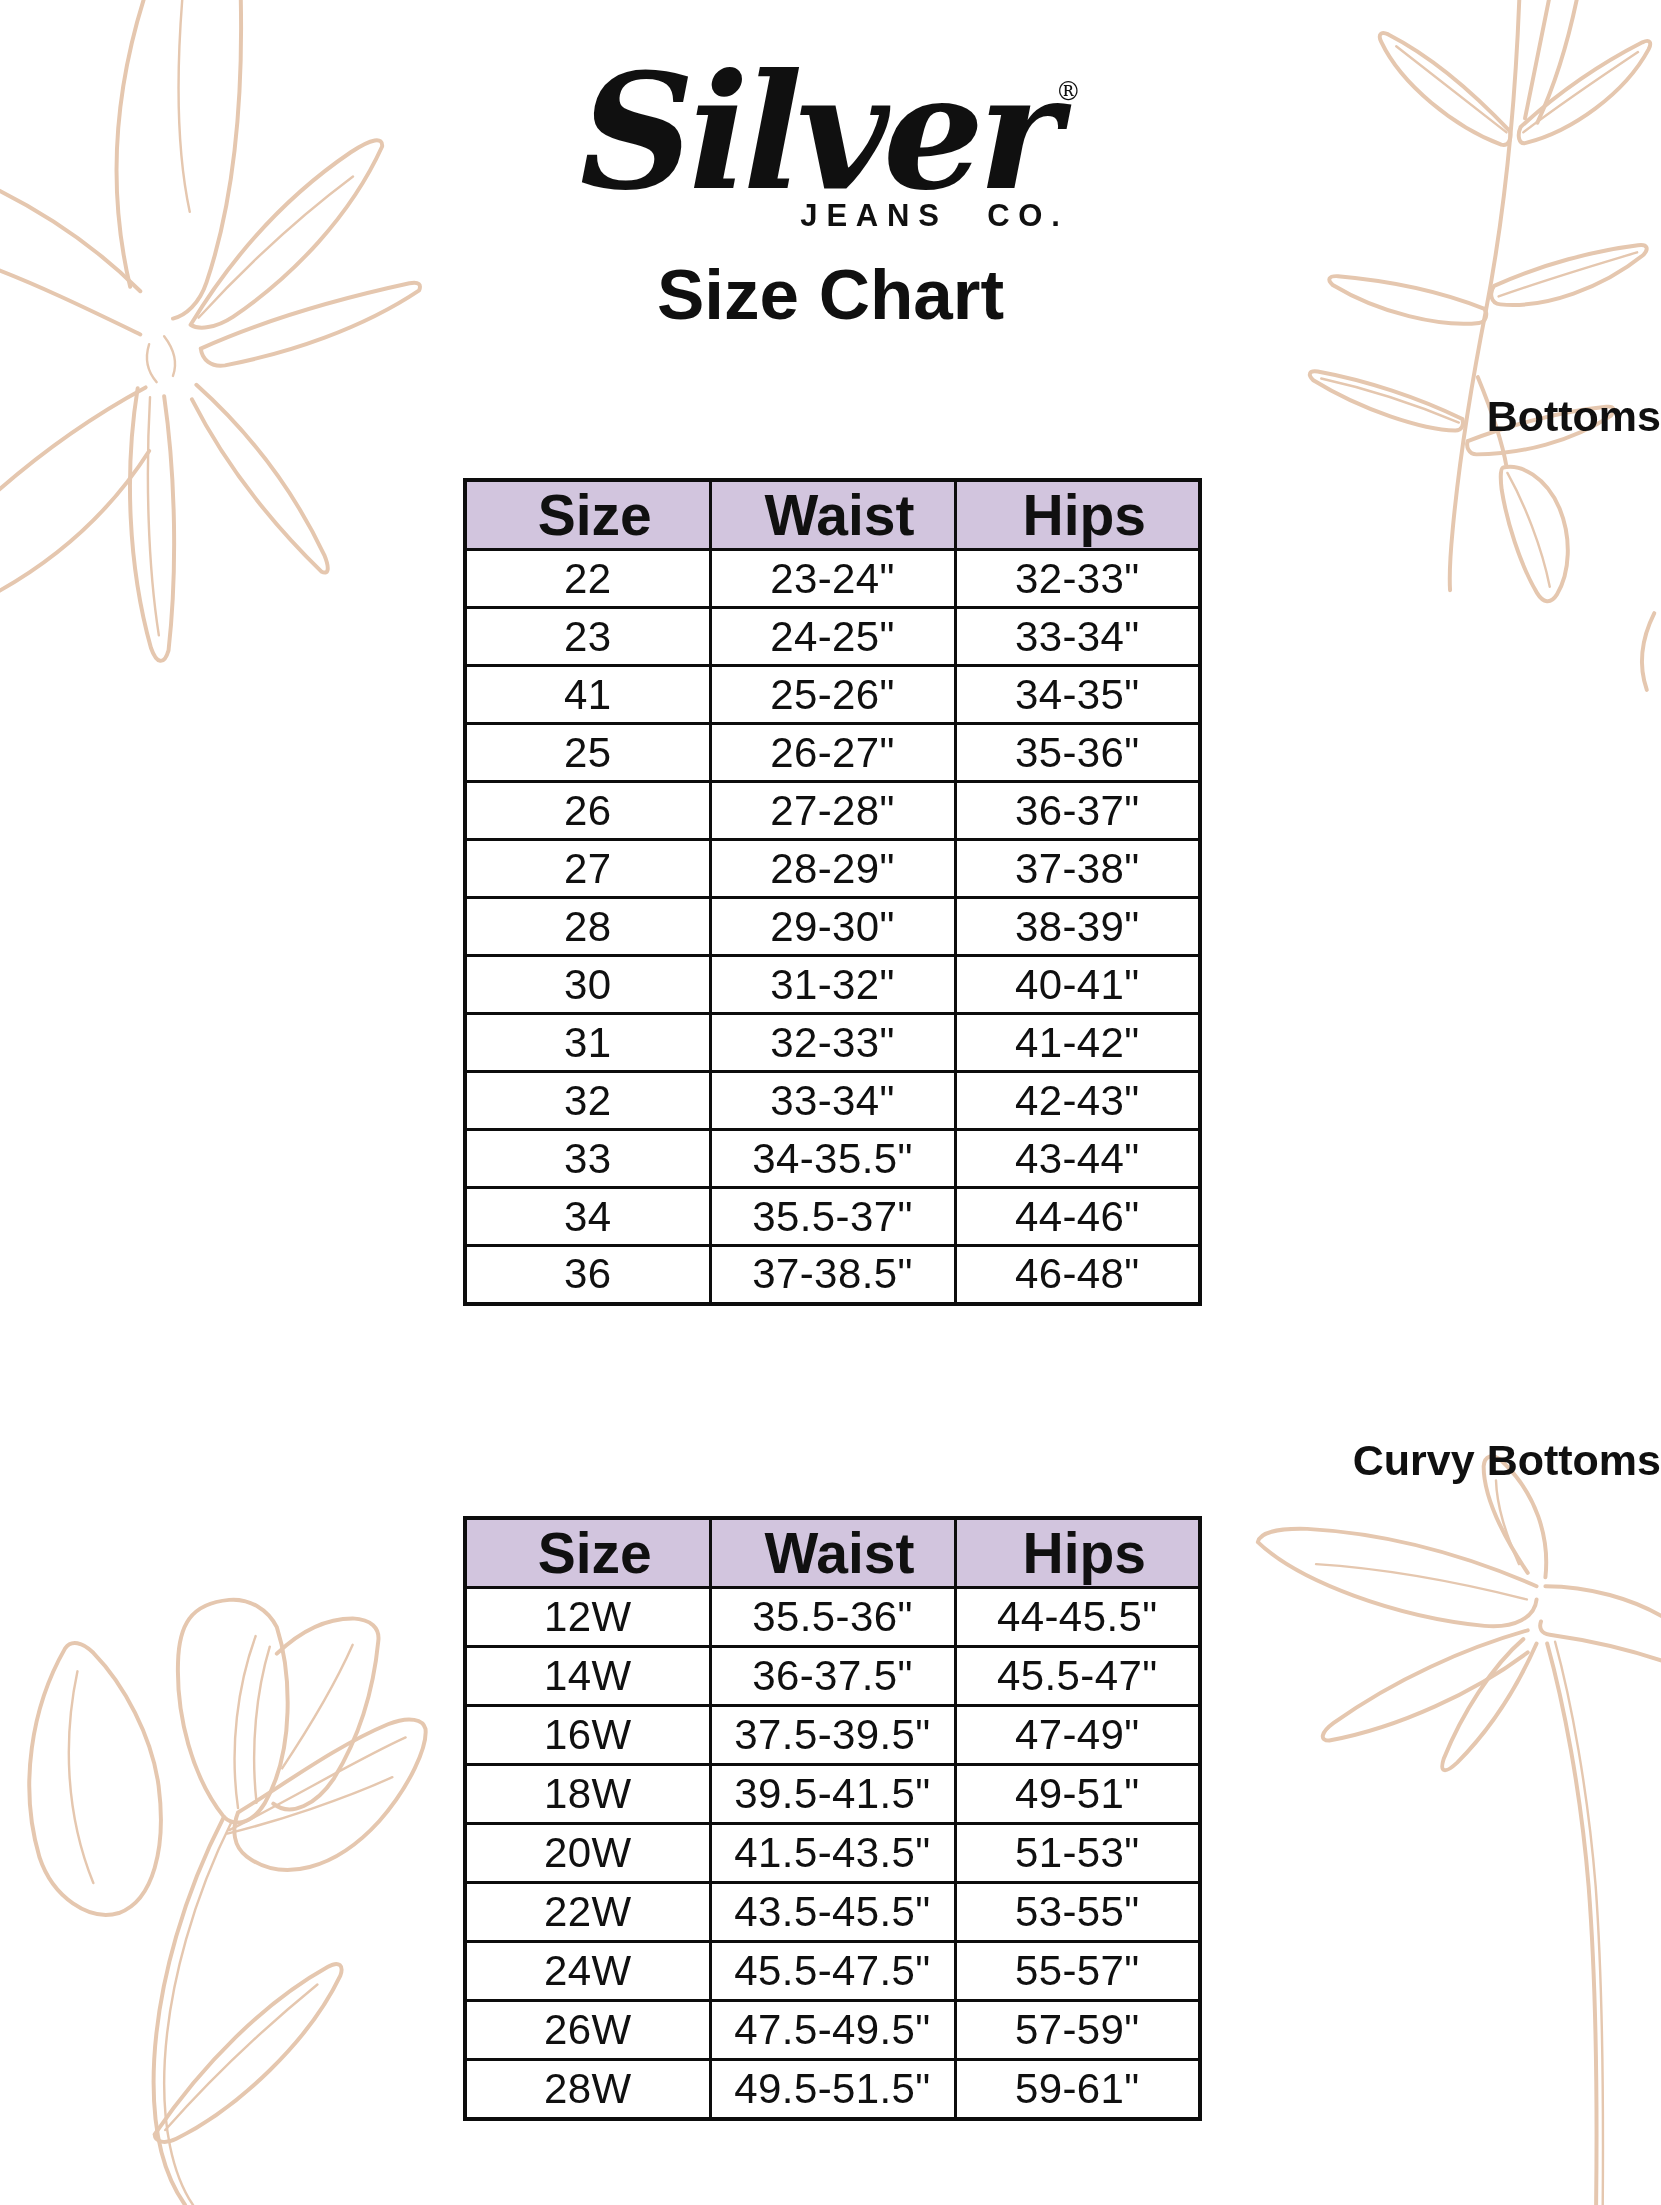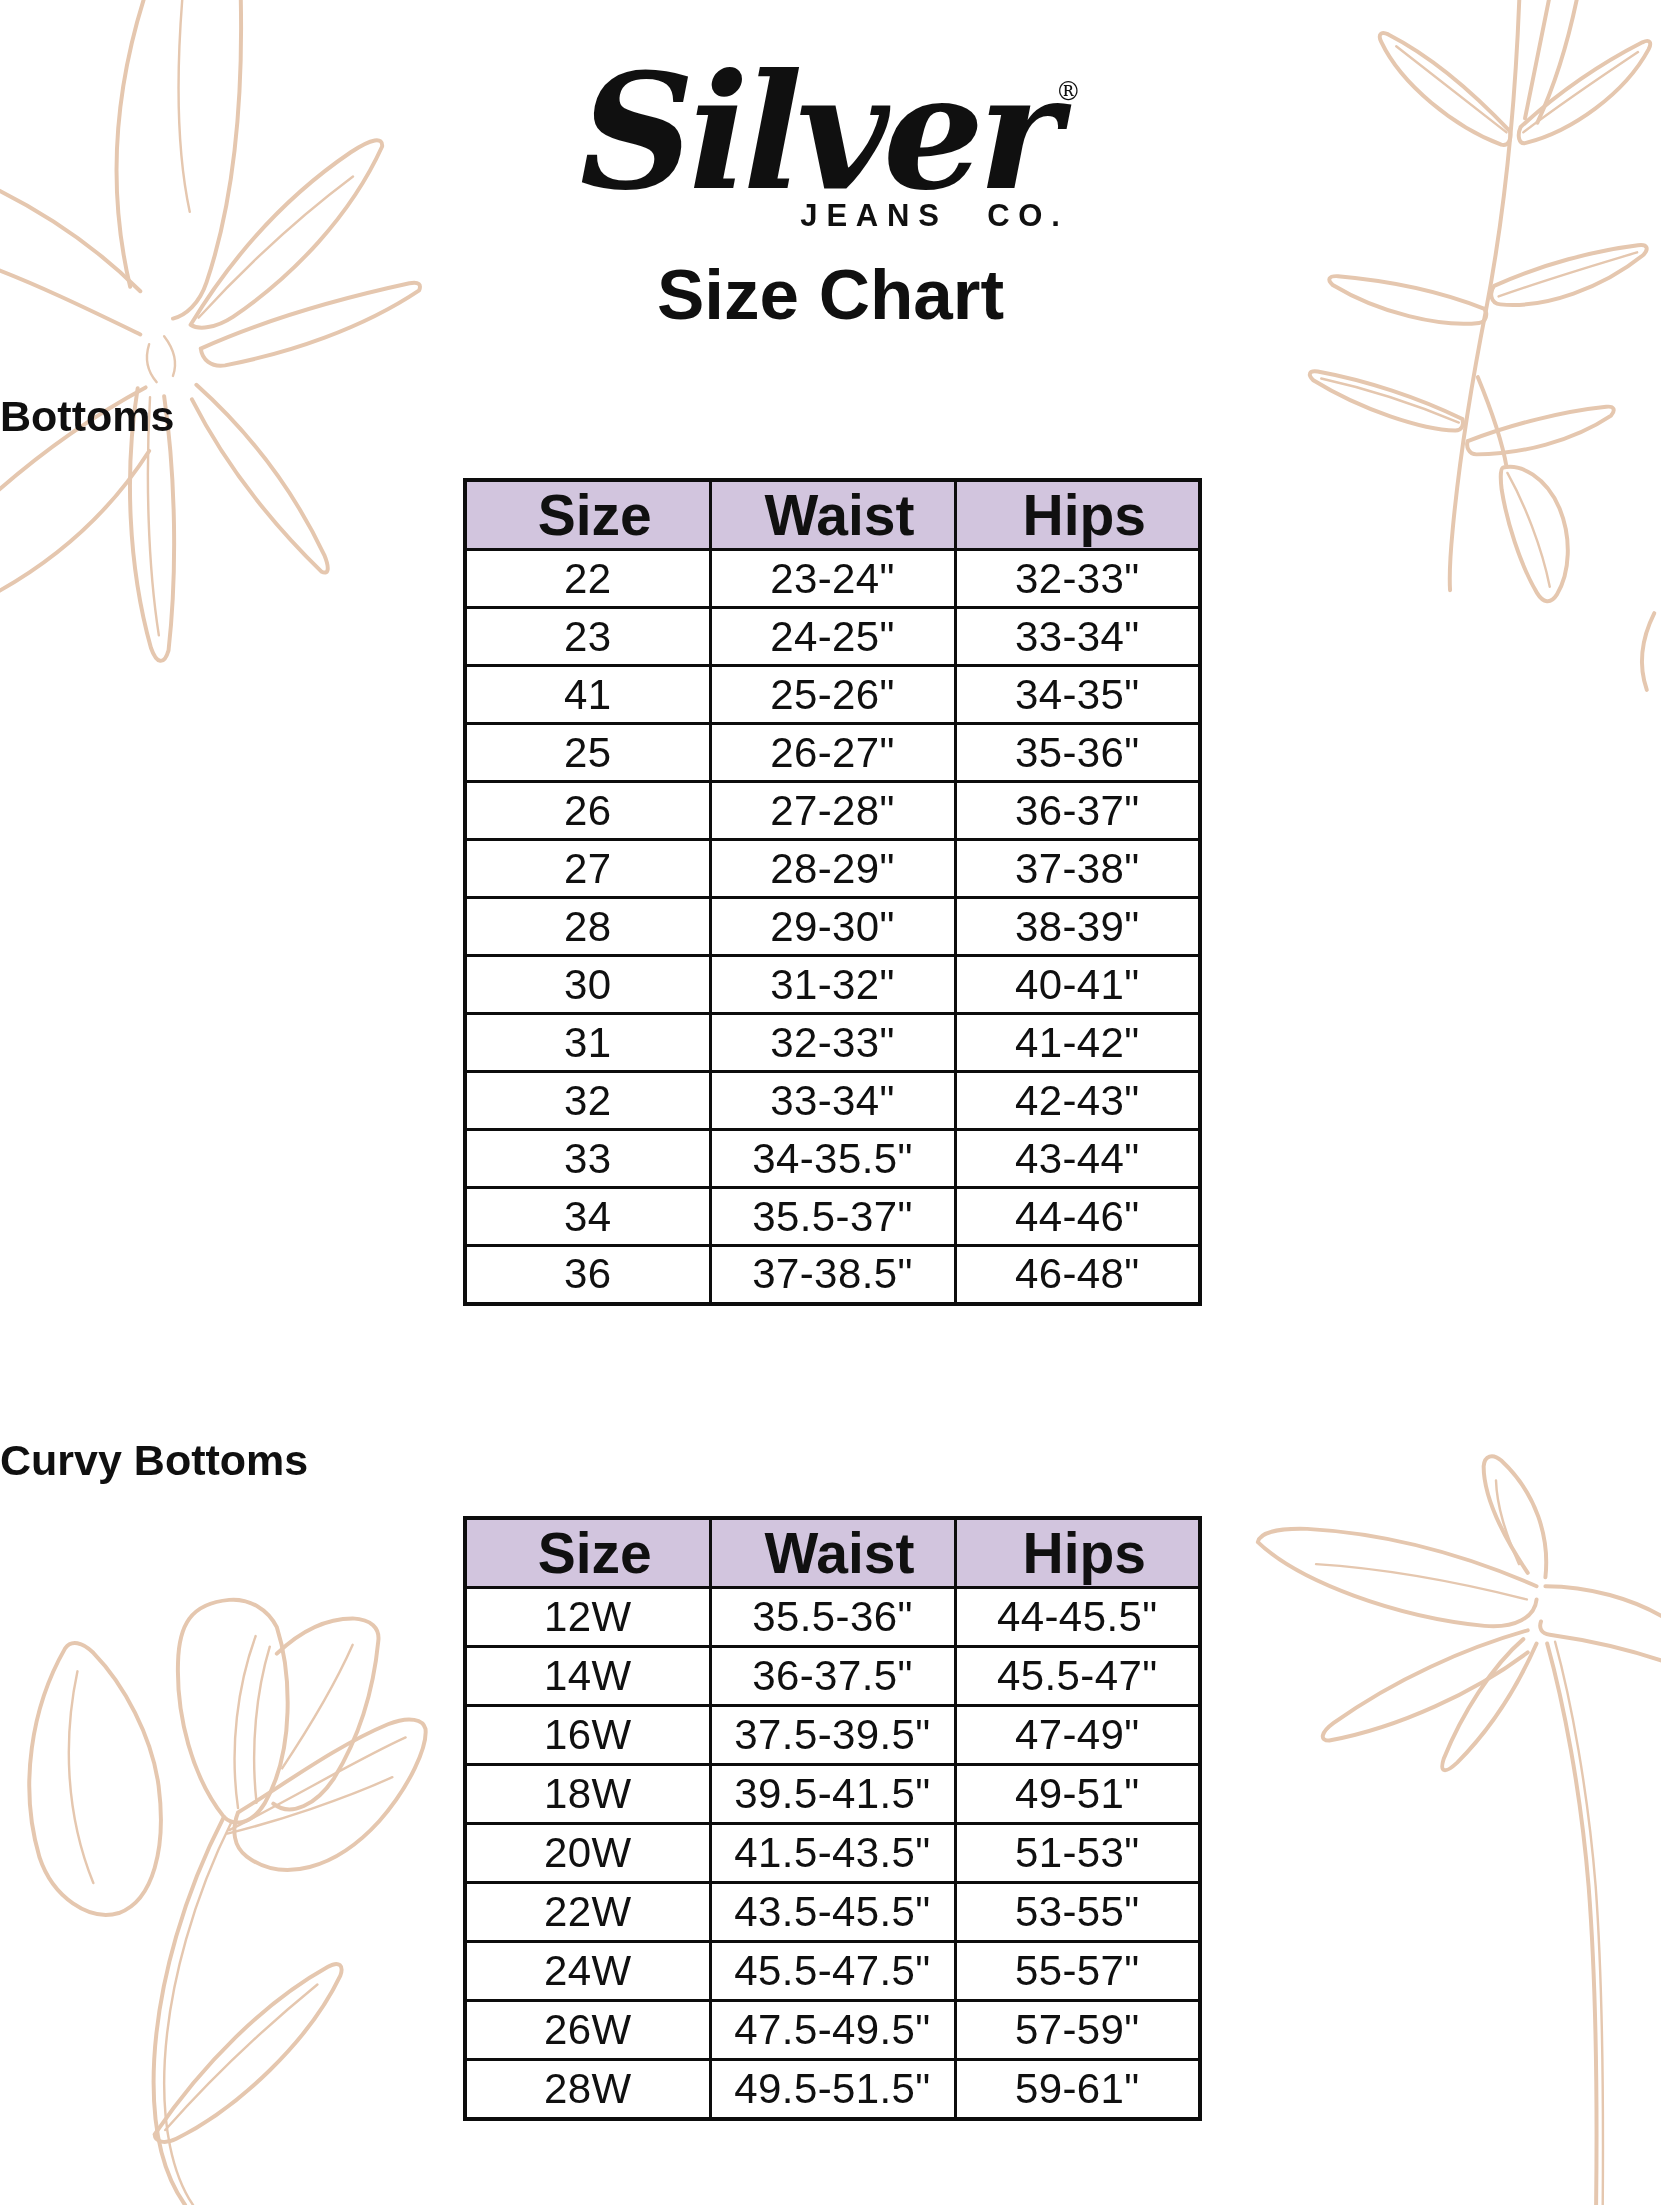--- a/index.html
+++ b/index.html
@@ -42,21 +42,21 @@
     font-size:31px;font-weight:700;letter-spacing:8.8px;word-spacing:22px;
     white-space:nowrap;
   }
   .page-title{
     position:absolute;left:0;top:259px;width:100%;
     text-align:center;
     font-size:71px;font-weight:700;line-height:1;
   }
   
   .section-heading{
-    position:absolute;left:0;width:100%;text-align:left;
+    position:absolute;left:0;width:100%;text-align:right;
     font-size:43px;font-weight:700;line-height:1;
   }
   .heading-bottoms{top:395px;}
   .heading-curvy{top:1439px;}
   
   table.size-table{
     position:absolute;left:463px;width:739px;
     border-collapse:collapse;table-layout:fixed;
     border:4.4px solid var(--table-border);
     background:var(--background);

